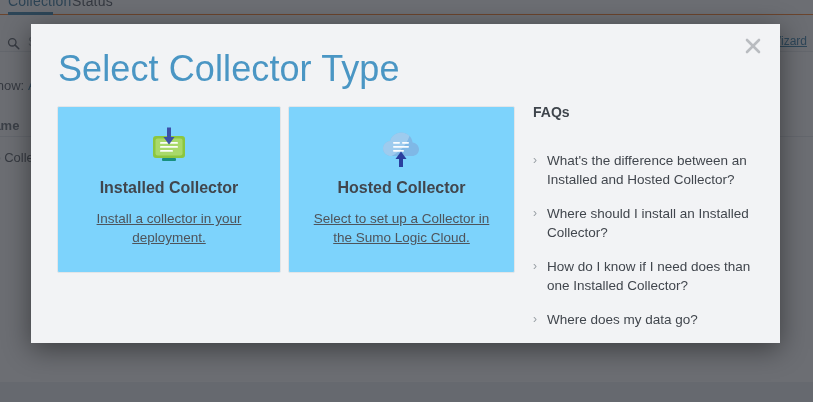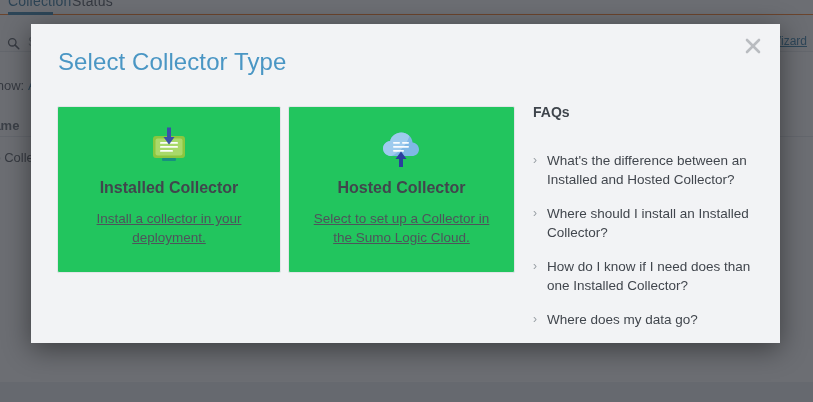--- a/index.html
+++ b/index.html
@@ -127,21 +127,21 @@
   #modal-dialog {
     position: absolute;
     left: 31px; top: 24px;
     width: 749px; height: 319px;
     background: #f2f3f5;
     box-shadow: 0 6px 26px rgba(0,0,0,0.45);
   }
   #modal-title {
     position: absolute;
     left: 27px; top: 24px;
-    font-size: 24px;
+    font-size: 36px;
     color: #4a96c4;
     font-weight: normal;
     letter-spacing: .1px;
   }
   #close-button {
     position: absolute;
     right: 14px; top: 9px;
     width: 26px; height: 26px;
     cursor: pointer;
     display: flex;
@@ -149,21 +149,21 @@
     justify-content: center;
   }
   #close-button svg { display:block; }
 
   
   .card {
     position: absolute;
     top: 82px;
     width: 224px;
     height: 167px;
-    background: #22c55e;
+    background: #7dd3fc;
     border: 1px solid #e2e5e8;
     border-radius: 2px;
     cursor: pointer;
     box-sizing: border-box;
   }
   .card.one { left: 26px; }
   .card.two { left: 257px; width: 227px; }
   .card-icon {
     position: absolute;
     left: 0; right: 0;

